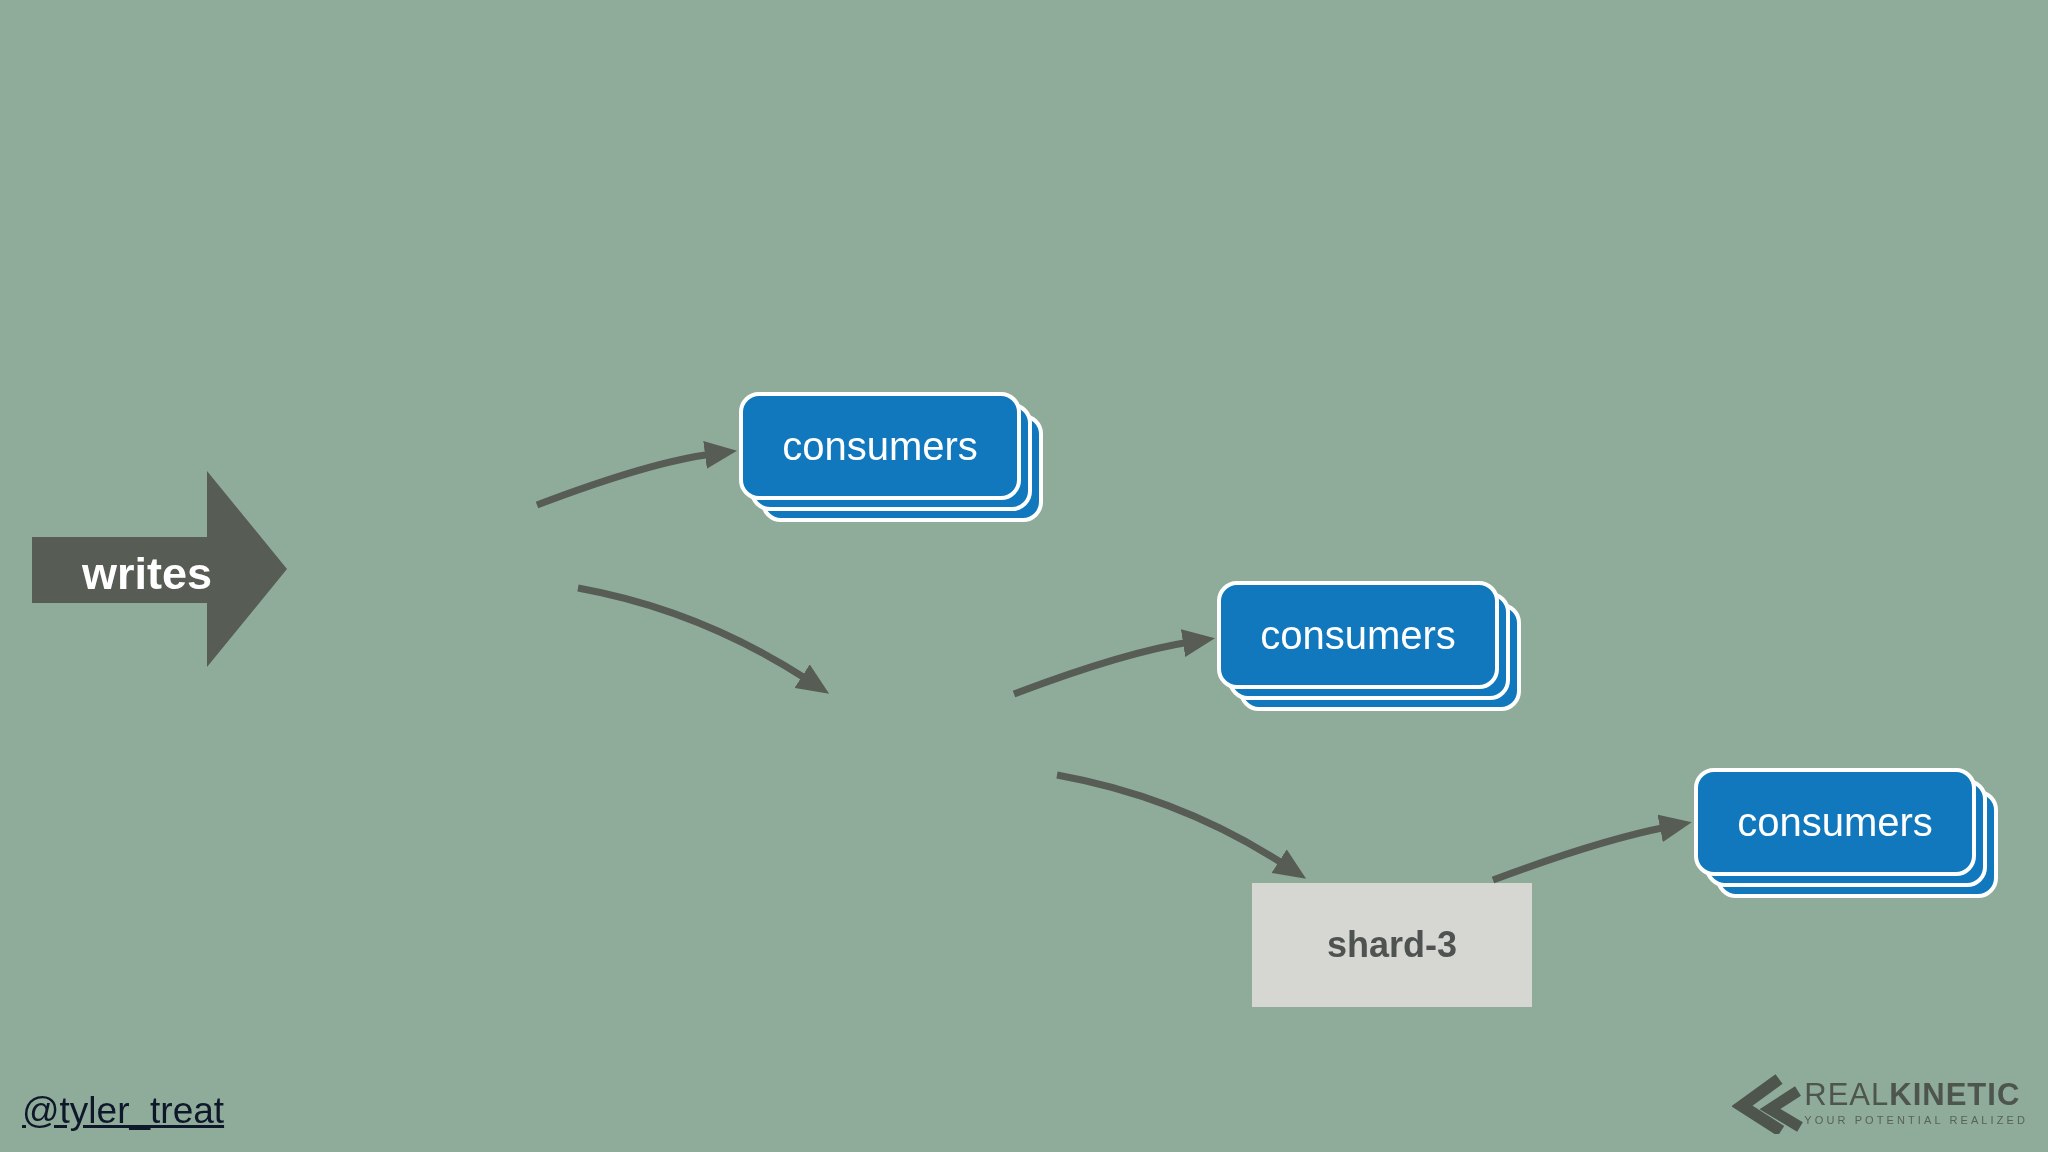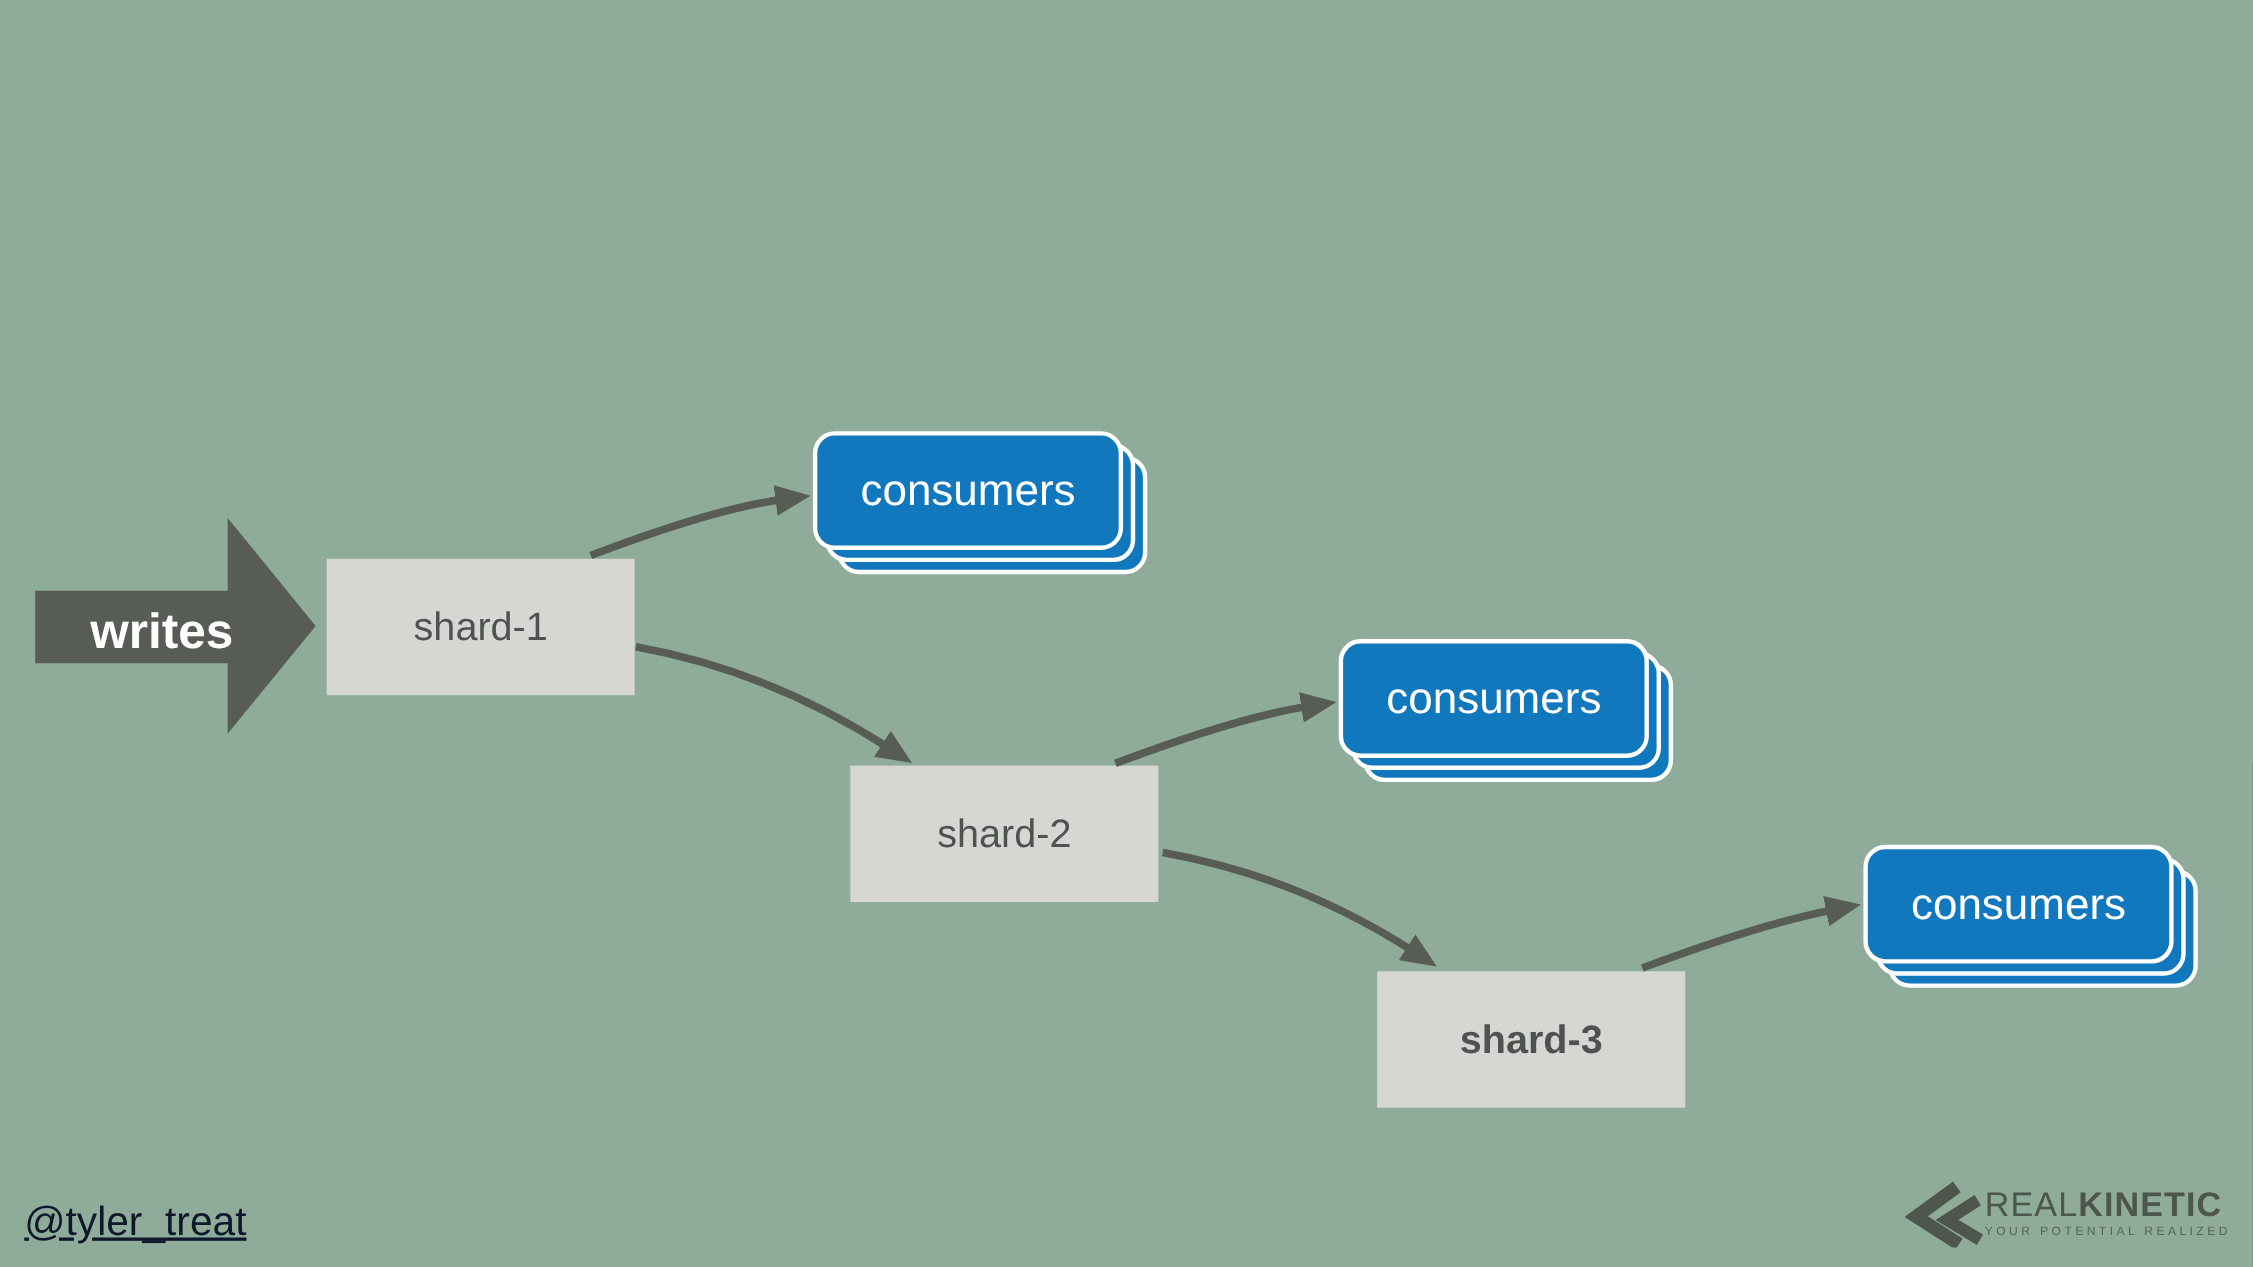--- a/index.html
+++ b/index.html
@@ -110,26 +110,20 @@
     margin-top: 4px;
     white-space: nowrap;
   }
 </style>
 </head>
 <body>
 
 <div class="slide">
 
 
-  <div class="node shard1">
-    <span>shard-1</span>
-  </div>
-  <div class="node shard2">
-    <span>shard-2</span>
-  </div>
   <div class="node shard3">
     <span>shard-3</span>
   </div>
 
   <div class="stack c1">
     <div class="layer l3"></div>
     <div class="layer l2"></div>
     <div class="layer l1">
       <span>consumers</span>
     </div>

